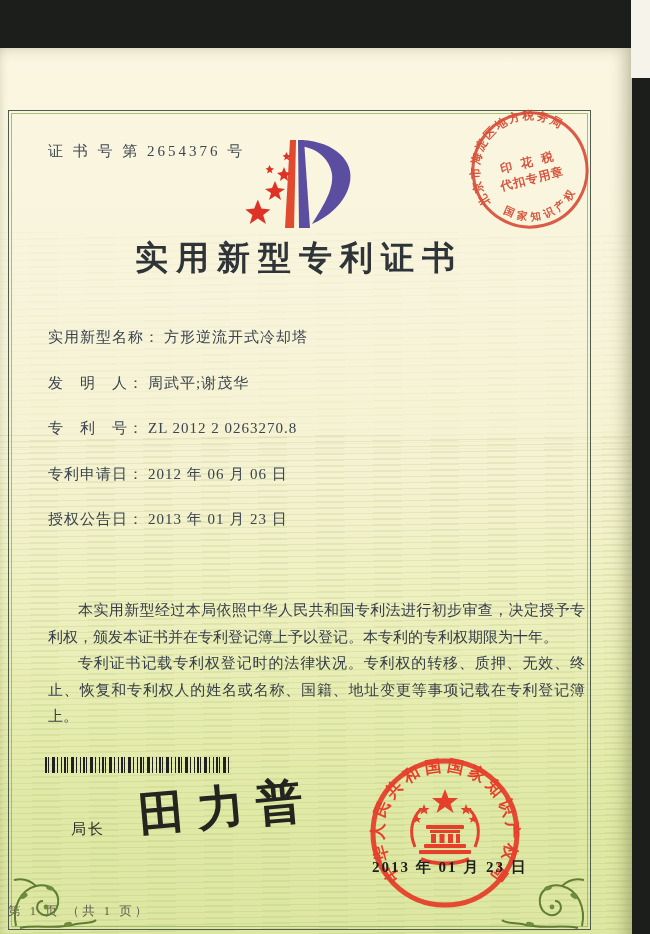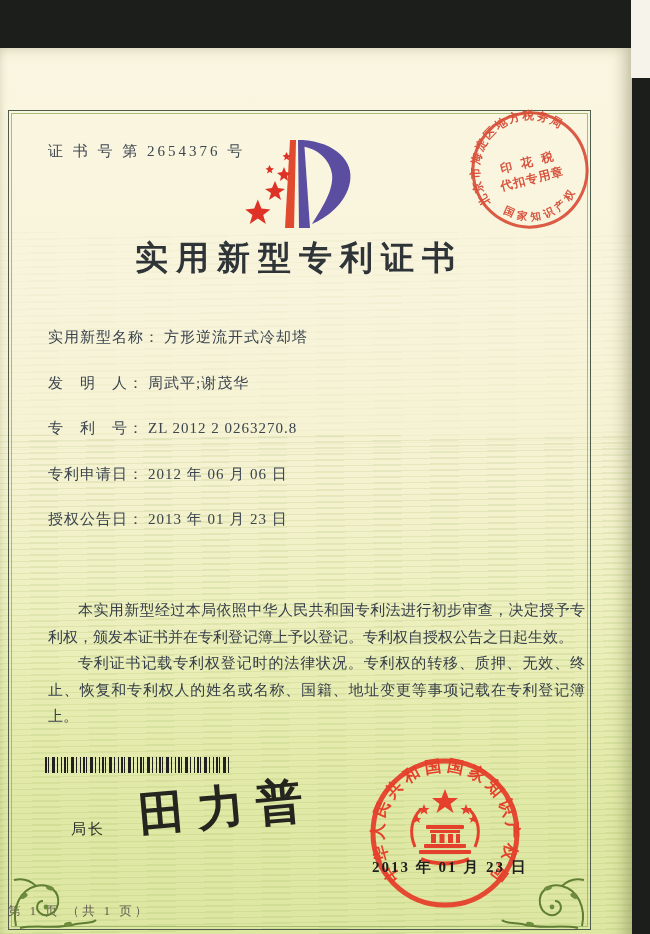--- a/index.html
+++ b/index.html
@@ -135,21 +135,21 @@
       </div>
       <div class="field-row">
         <span class="lab">专利申请日：</span><span class="val">2012 年 06 月 06 日</span>
       </div>
       <div class="field-row">
         <span class="lab">授权公告日：</span><span class="val">2013 年 01 月 23 日</span>
       </div>
     </div>
 
     <div class="body-text">
-      <p>本实用新型经过本局依照中华人民共和国专利法进行初步审查，决定授予专利权，颁发本证书并在专利登记簿上予以登记。专利权自授权公告之日起生效。</p>
+      <p>本实用新型经过本局依照中华人民共和国专利法进行初步审查，决定授予专利权，颁发本证书并在专利登记簿上予以登记。本专利的专利权期限为十年。</p>
       <p>专利证书记载专利权登记时的法律状况。专利权的转移、质押、无效、终止、恢复和专利权人的姓名或名称、国籍、地址变更等事项记载在专利登记簿上。</p>
     </div>
 
     <div class="barcode"></div>
 
     <div class="sig-title">局长</div>
     <div class="sig-name">田力普</div>
 
     <svg class="office-seal" width="156" height="156" viewBox="-78 -78 156 156">
       <circle cx="0" cy="0" r="72" fill="none" stroke="#e5402c" stroke-width="5" opacity=".95"></circle>

